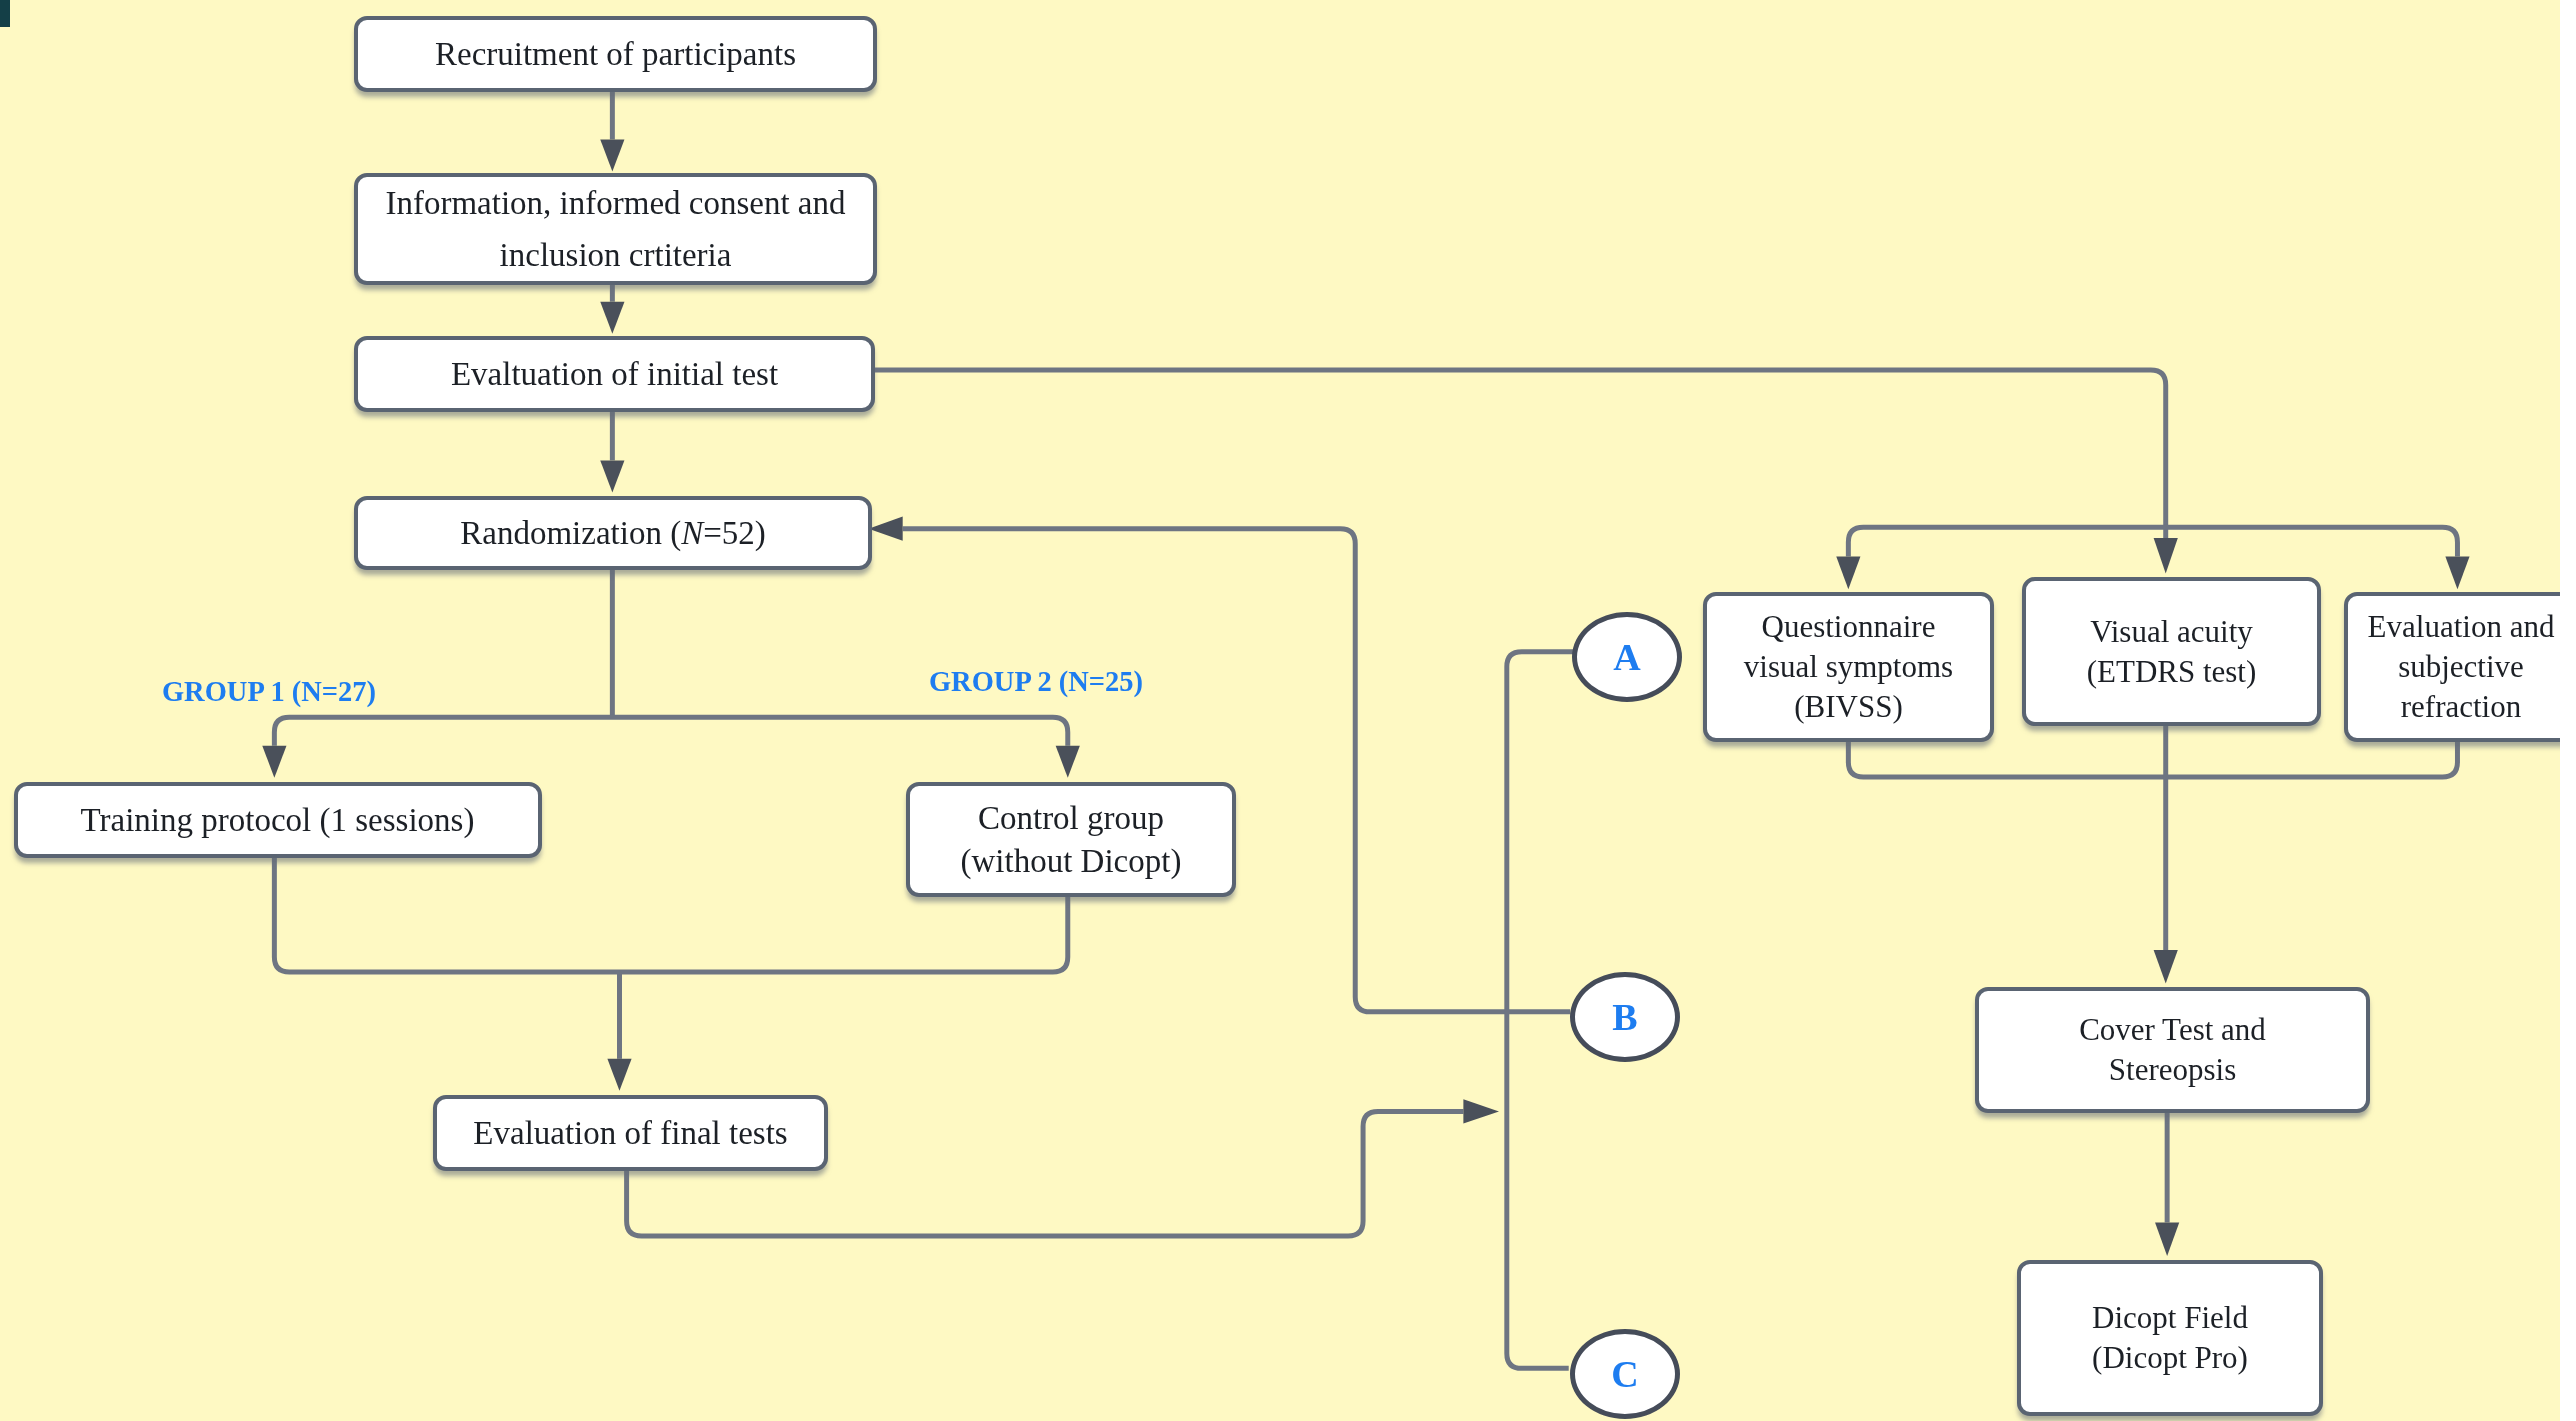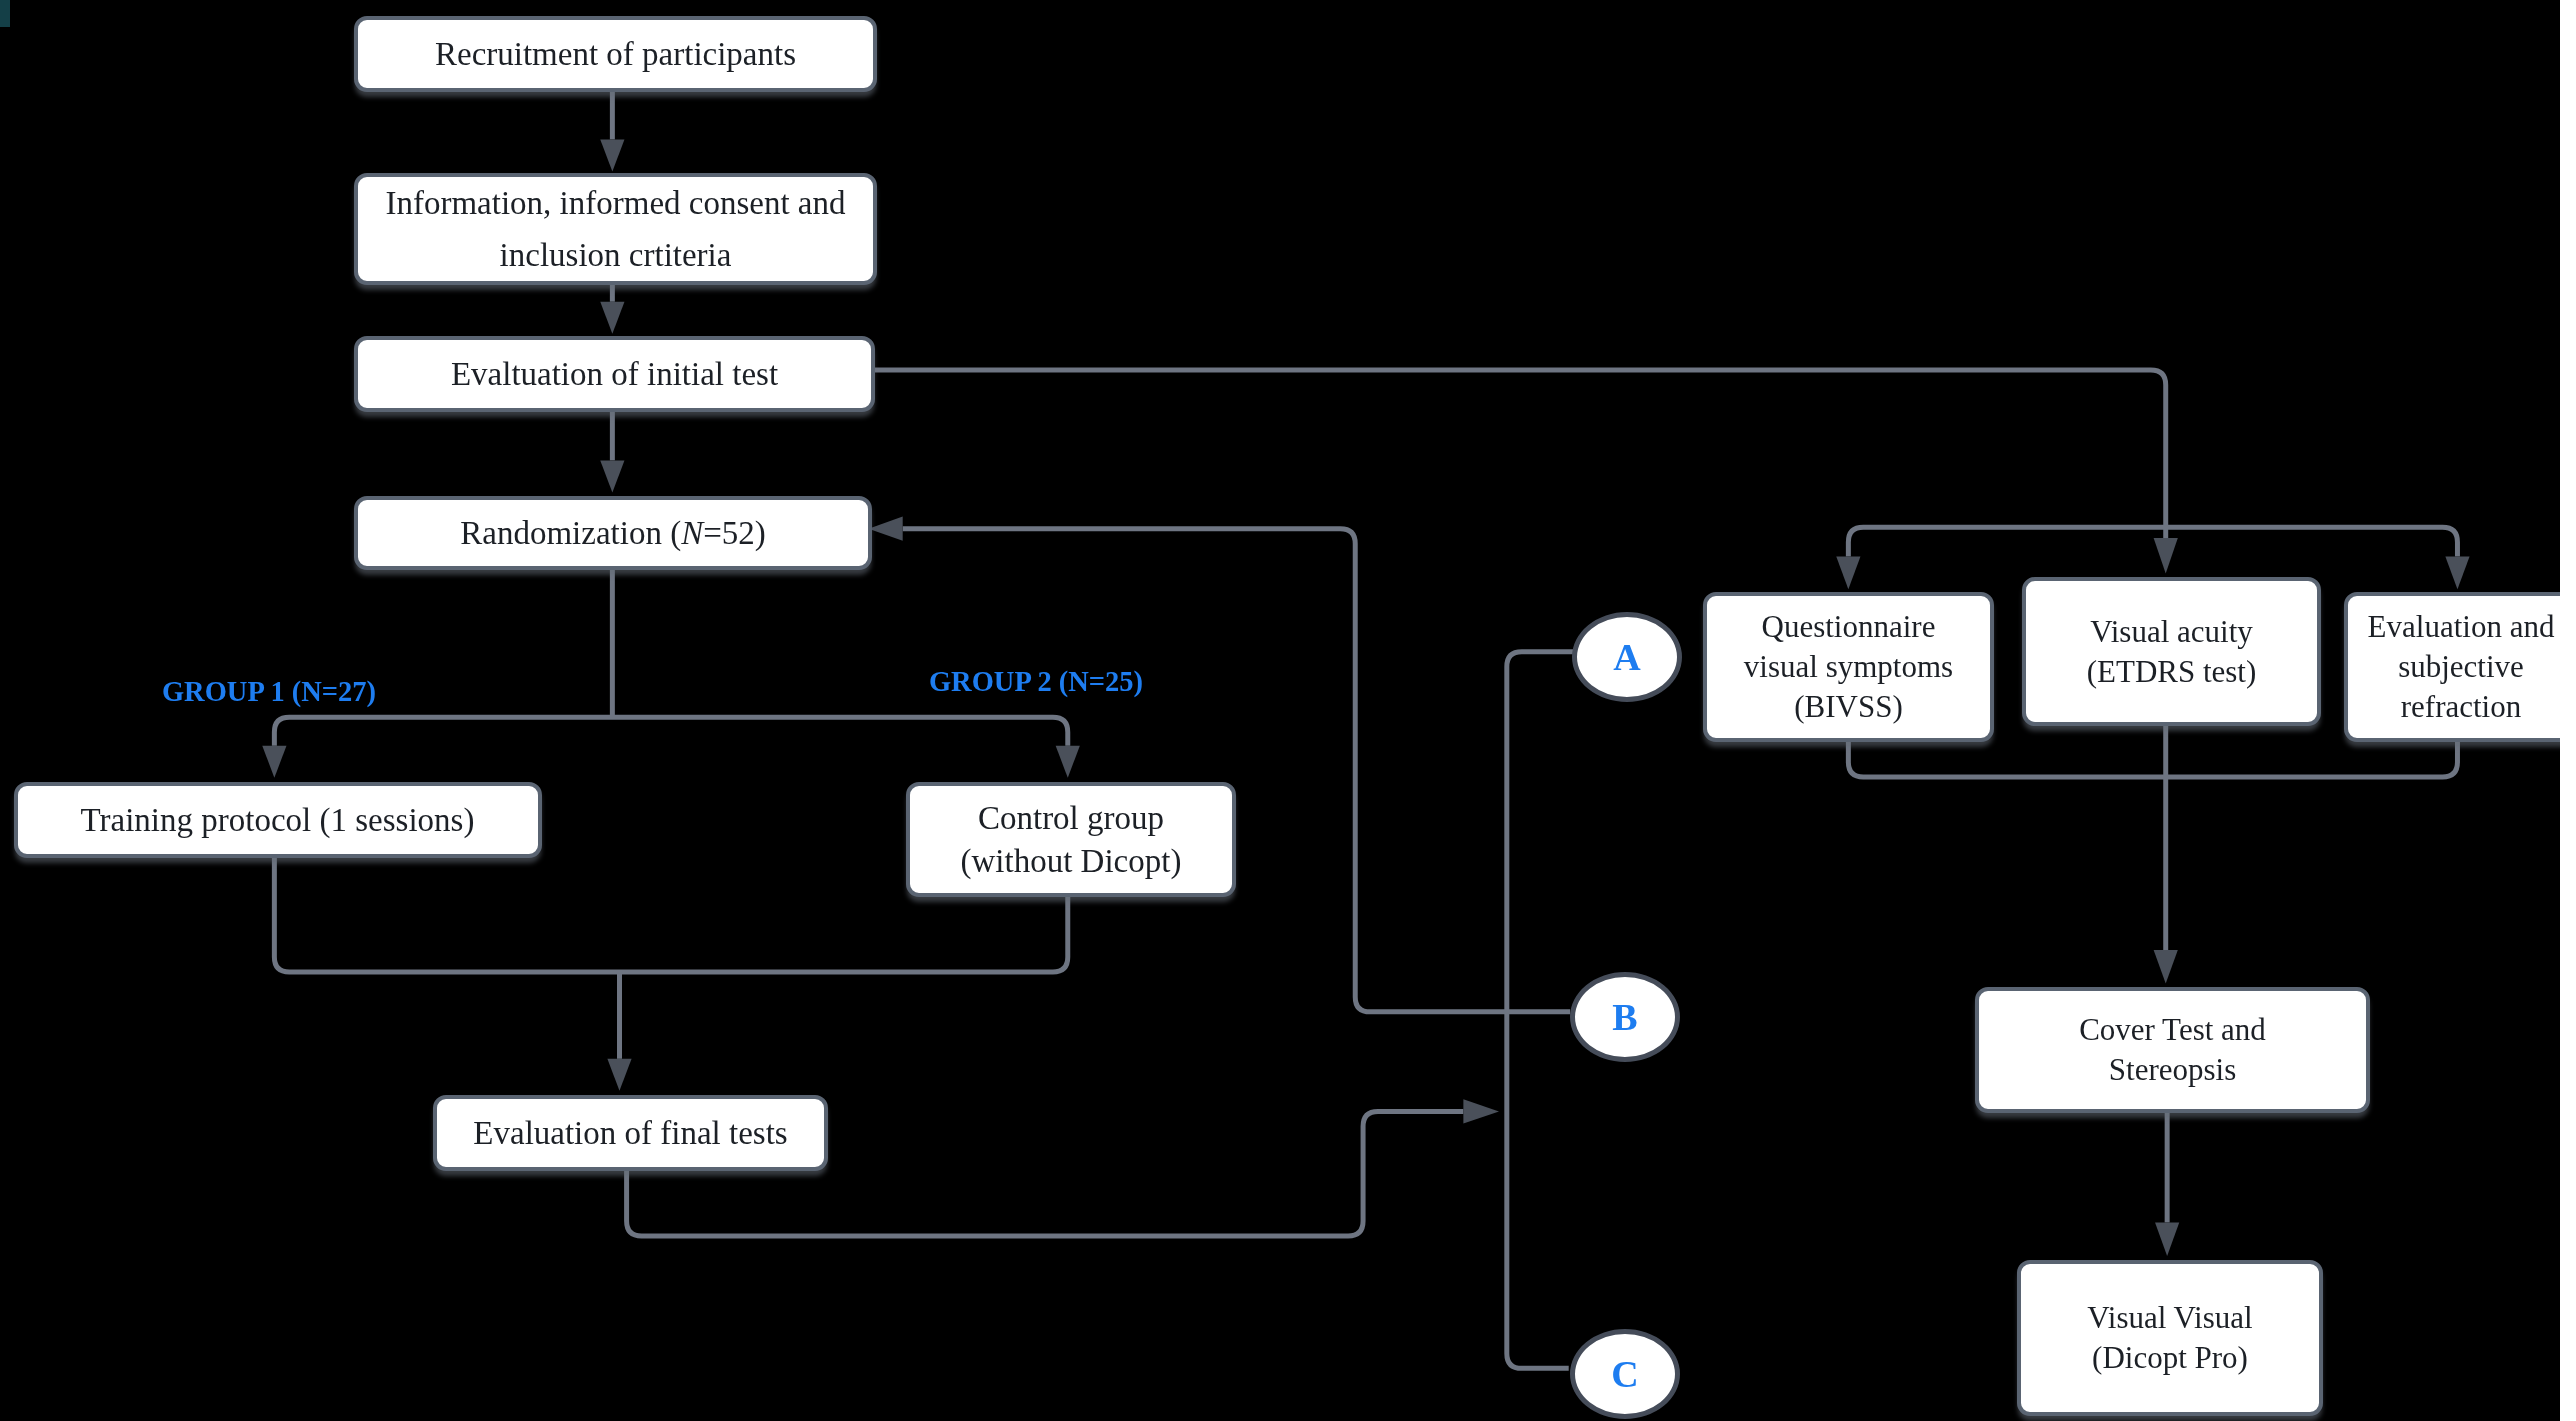--- a/index.html
+++ b/index.html
@@ -1,19 +1,19 @@
 <!DOCTYPE html>
 <html style="font-size:11.4px"><head>
 <meta charset="utf-8">
 <style>
   html,body{margin:0;padding:0;background:#ffffff;}
   .canvas{
     position:relative;
     width:2560px;height:1421px;
-    background:#000000;
+    background:#fef9c3;
     font-family:"Liberation Serif", serif;
     overflow:hidden;
   }
   .wires{position:absolute;left:0;top:0;width:2576px;height:1421px;}
   .wires path{stroke:#6e7582;stroke-width:7;fill:none;}
   .wires polygon{fill:#4a505a;stroke:none;}
   .box{
     position:absolute;
     background:#ffffff;
     border:4.3px solid #5a6472;
@@ -152,21 +152,21 @@
     <span class="ln">subjective</span>
     <span class="ln">refraction</span>
   </div>
 
   <div class="box fs-side" style="left:1975px;top:987px;width:387px;height:118px;">
     <span class="ln">Cover Test and</span>
     <span class="ln">Stereopsis</span>
   </div>
 
   <div class="box fs-side" style="left:2017px;top:1260px;width:298px;height:148px;">
-    <span class="ln">Visual Visual</span>
+    <span class="ln">Dicopt Field</span>
     <span class="ln">(Dicopt Pro)</span>
   </div>
 
   <div class="node-circle" style="left:1572px;top:612px;">
     <span>A</span>
   </div>
   <div class="node-circle" style="left:1570px;top:972px;">
     <span>B</span>
   </div>
   <div class="node-circle" style="left:1570px;top:1329px;">

